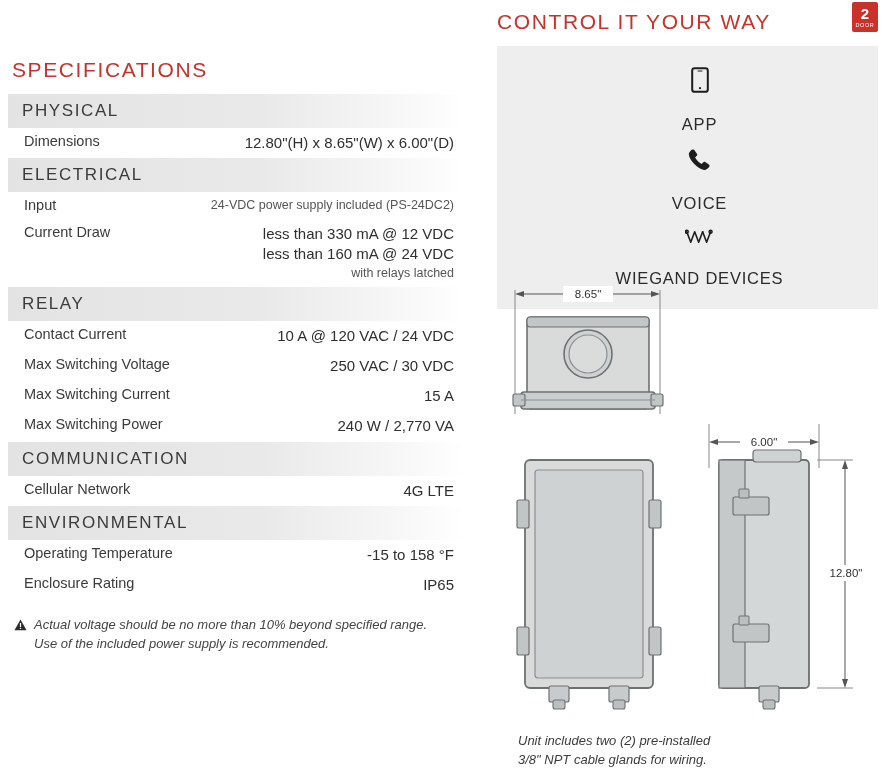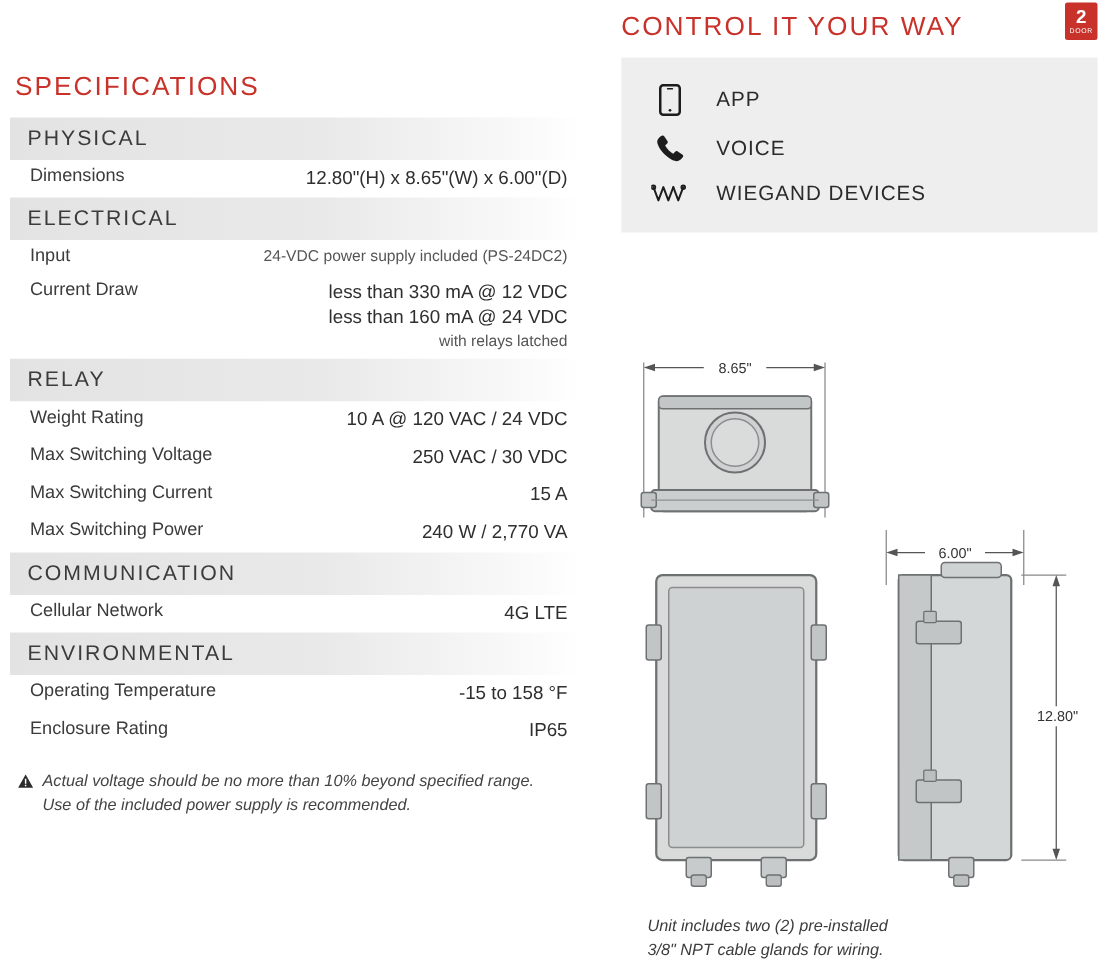--- a/index.html
+++ b/index.html
@@ -100,20 +100,21 @@
   }
   .control-box {
     background: #eeeeee;
     padding: 14px 0 14px 0;
   }
   .control-row {
     display: flex;
     align-items: center;
     gap: 22px;
     padding: 7px 0 7px 24px;
+    flex-direction: column;
   }
   .control-icon {
     width: 30px;
     display: flex;
     justify-content: center;
     align-items: center;
     color: #1d1d1d;
   }
   .control-label {
     font-size: 16.5px;
@@ -199,21 +200,21 @@
       <span class="spec-label">Current Draw</span>
       <span class="spec-values">
         <span class="v-main">less than 330 mA @ 12 VDC</span>
         <span class="v-main">less than 160 mA @ 24 VDC</span>
         <span class="v-sub">with relays latched</span>
       </span>
     </div>
 
     <div class="group-header">RELAY</div>
     <div class="spec-row">
-      <span class="spec-label">Weight Rating</span>
+      <span class="spec-label">Contact Current</span>
       <span class="spec-values">
         <span class="v-main">10 A @ 120 VAC / 24 VDC</span>
       </span>
     </div>
     <div class="spec-row">
       <span class="spec-label">Max Switching Voltage</span>
       <span class="spec-values">
         <span class="v-main">250 VAC / 30 VDC</span>
       </span>
     </div>

